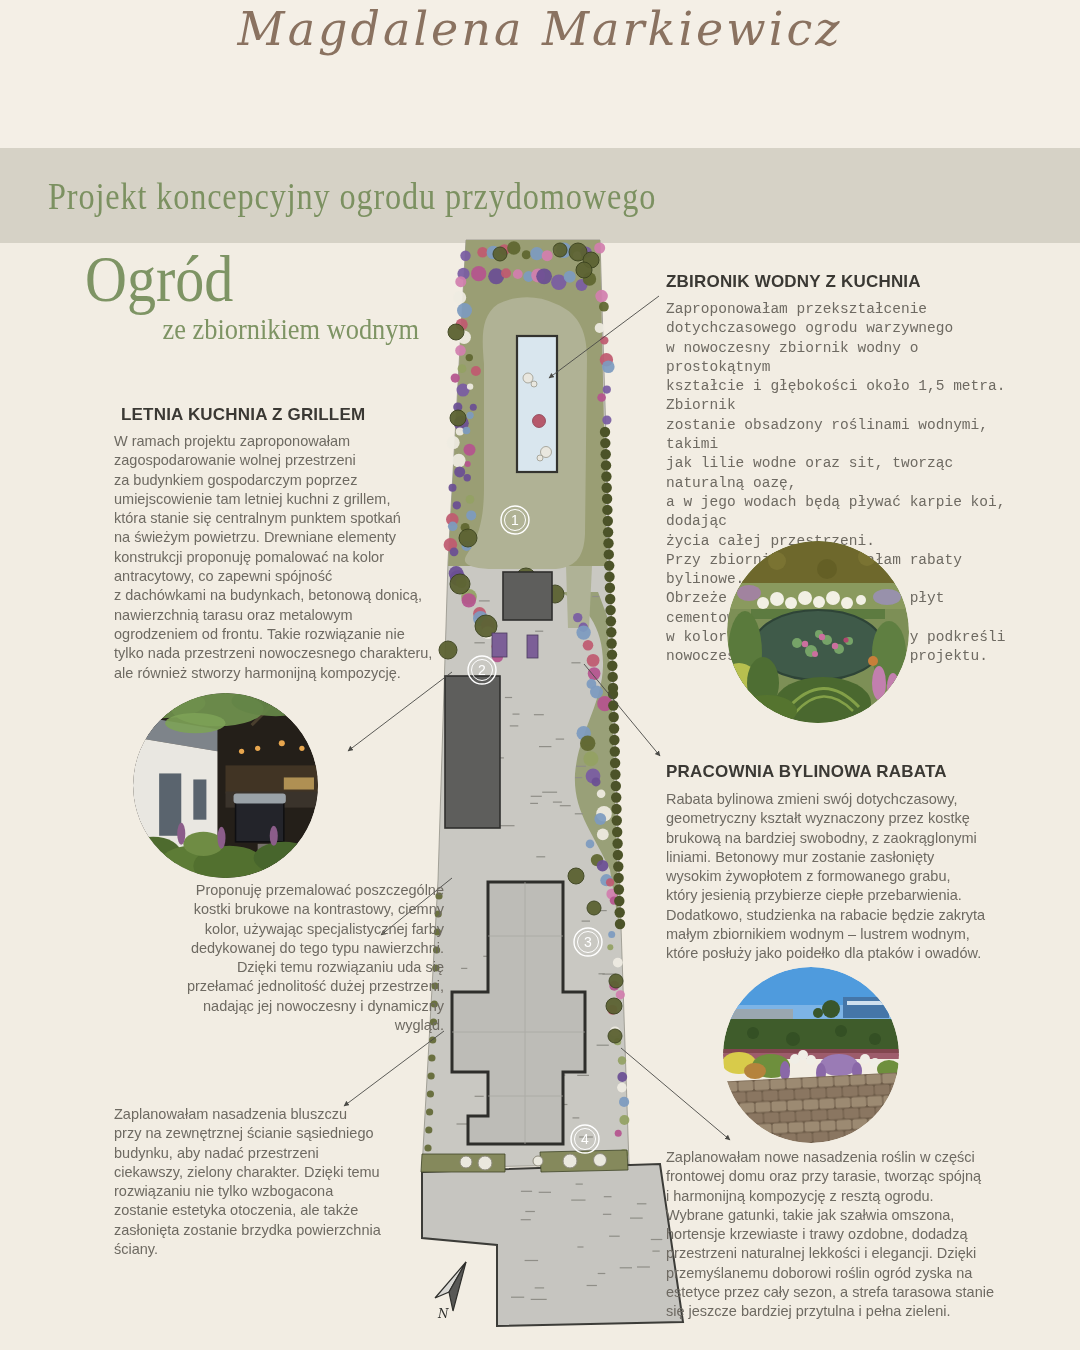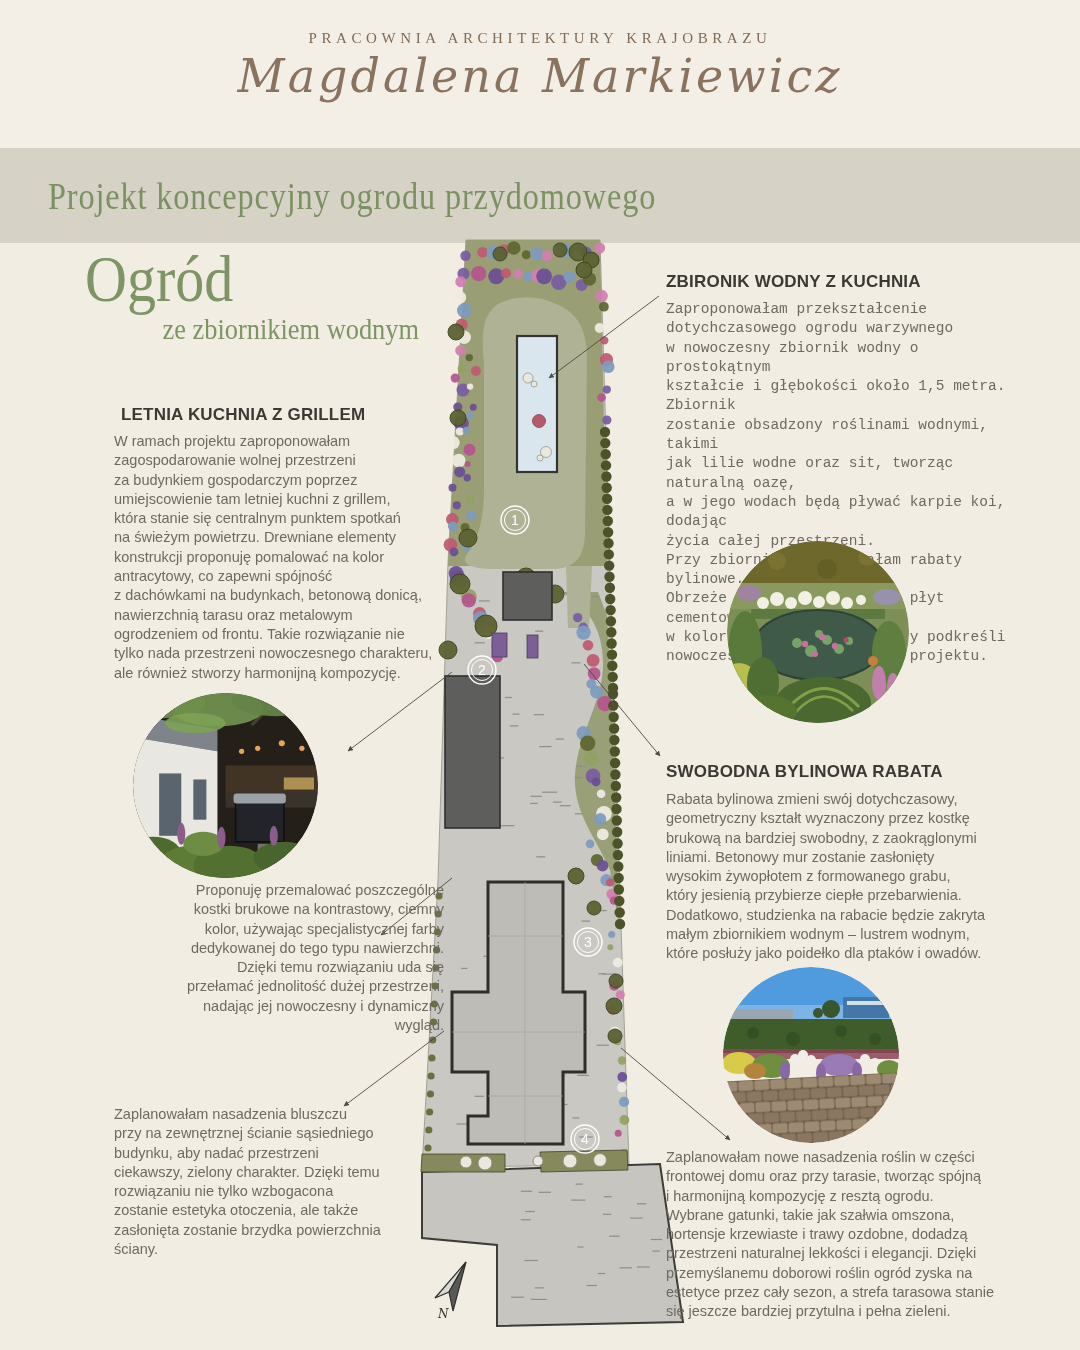--- a/index.html
+++ b/index.html
@@ -28,21 +28,20 @@
   .z3{z-index:3;}
   svg{display:block;}
   .leaders{left:0;top:0;z-index:2;pointer-events:none;}
   .plan{left:408px;top:236px;width:285px;height:1092px;z-index:1;}
   .photo{border-radius:50%;overflow:hidden;z-index:3;}
 </style>
 </head>
 <body>
 
 <div class="abs hdr">
-  <div class="studio">PRACOWNIA ARCHITEKTURY KRAJOBRAZU</div>
   <div class="signature">Magdalena Markiewicz</div>
 </div>
 
 <div class="abs banner">
   <div class="banner-title">Projekt koncepcyjny ogrodu przydomowego</div>
 </div>
 
 <div class="abs title-block z3">
   <div class="title-main">Ogród</div>
   <div class="title-sub">ze zbiornikiem wodnym</div>
@@ -85,21 +84,21 @@
 w nowoczesny zbiornik wodny o prostokątnym
 kształcie i głębokości około 1,5 metra. Zbiornik
 zostanie obsadzony roślinami wodnymi, takimi
 jak lilie wodne oraz sit, tworząc naturalną oazę,
 a w jego wodach będą pływać karpie koi, dodając
 życia całej przestrzeni.
 Przy zbiorniku zaplanowałam rabaty bylinowe.
 Obrzeże proponuję wykonać z płyt cementowych
 w kolorze antracytowym, który podkreśli
 nowoczesny charakter całego projektu.</div>
-<div class="abs h-sec z3" style="left:666px;top:762px;">SWOBODNA BYLINOWA RABATA</div>
+<div class="abs h-sec z3" style="left:666px;top:762px;">PRACOWNIA BYLINOWA RABATA</div>
 <div class="abs body z3" style="left:666px;top:790px;width:360px;">Rabata bylinowa zmieni swój dotychczasowy,
 geometryczny kształt wyznaczony przez kostkę
 brukową na bardziej swobodny, z zaokrąglonymi
 liniami. Betonowy mur zostanie zasłonięty
 wysokim żywopłotem z formowanego grabu,
 który jesienią przybierze ciepłe przebarwienia.
 Dodatkowo, studzienka na rabacie będzie zakryta
 małym zbiornikiem wodnym – lustrem wodnym,
 które posłuży jako poidełko dla ptaków i owadów.</div>
 <div class="abs body z3" style="left:666px;top:1148px;width:370px;">Zaplanowałam nowe nasadzenia roślin w części

